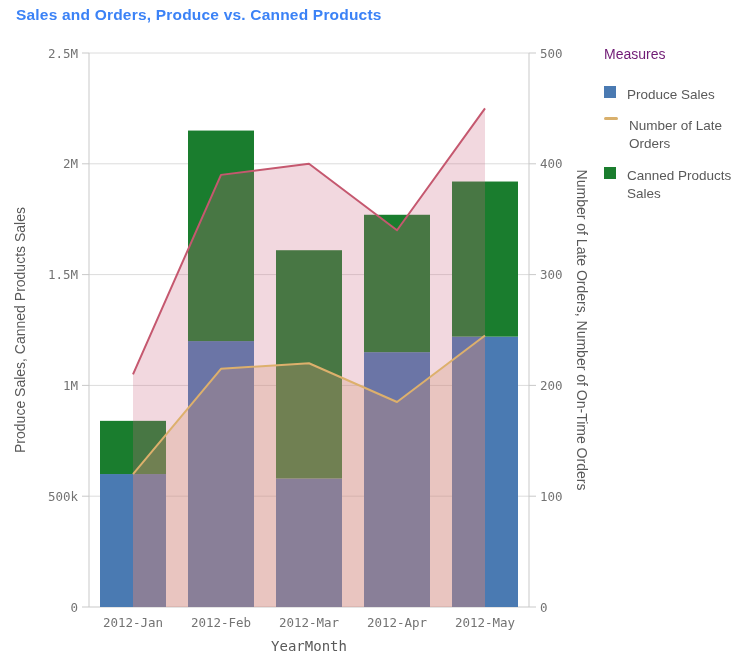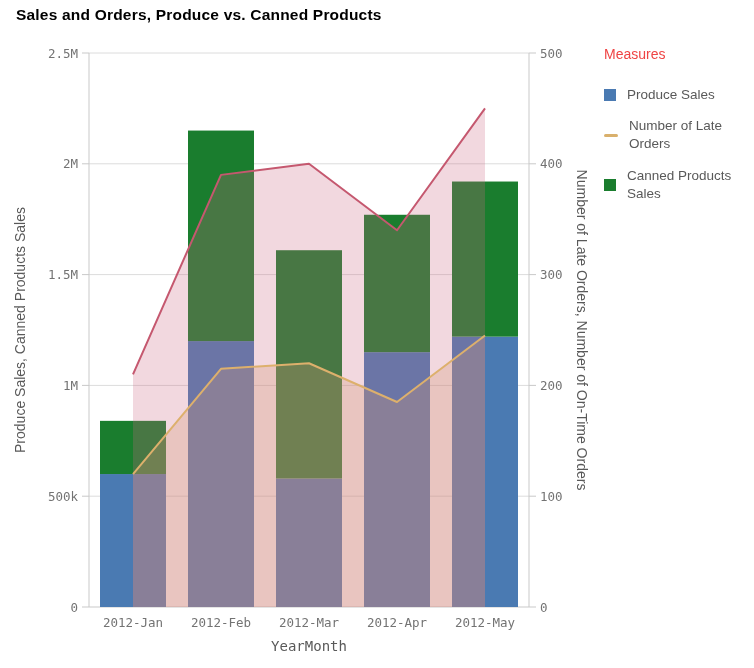--- a/index.html
+++ b/index.html
@@ -1,23 +1,23 @@
 <!DOCTYPE html>
 <html><head>
 <meta charset="utf-8">
 <style>
   html,body{margin:0;padding:0;background:#ffffff;}
   body{width:754px;height:668px;position:relative;overflow:hidden;
        font-family:"Liberation Sans",sans-serif;}
   .chart-title{position:absolute;left:16px;top:6px;font-size:15.5px;font-weight:bold;
-       color:#000000;letter-spacing:.2px;}
+       color:#3b82f6;letter-spacing:.2px;}
   #chart{position:absolute;left:0;top:0;}
   .legend{position:absolute;left:604px;top:46px;width:148px;color:#595959;}
-  .legend-title{font-size:14px;margin-bottom:24px;color:#ef4444;}
-  .legend-item{display:flex;align-items:center;gap:11px;margin-bottom:13px;
+  .legend-title{font-size:14px;margin-bottom:24px;color:#701a75;}
+  .legend-item{display:flex;gap:11px;margin-bottom:13px;
        font-size:13.5px;line-height:1.35;cursor:pointer;}
   .swatch{flex:0 0 auto;display:inline-block;}
   .swatch.square{width:12px;height:12px;}
   .swatch.line{width:14px;height:3px;border-radius:2px;}
   text{font-family:"DejaVu Sans Mono",monospace;}
   text.axis-title{font-family:"Liberation Sans",sans-serif;}
 </style>
 </head>
 <body>
 

